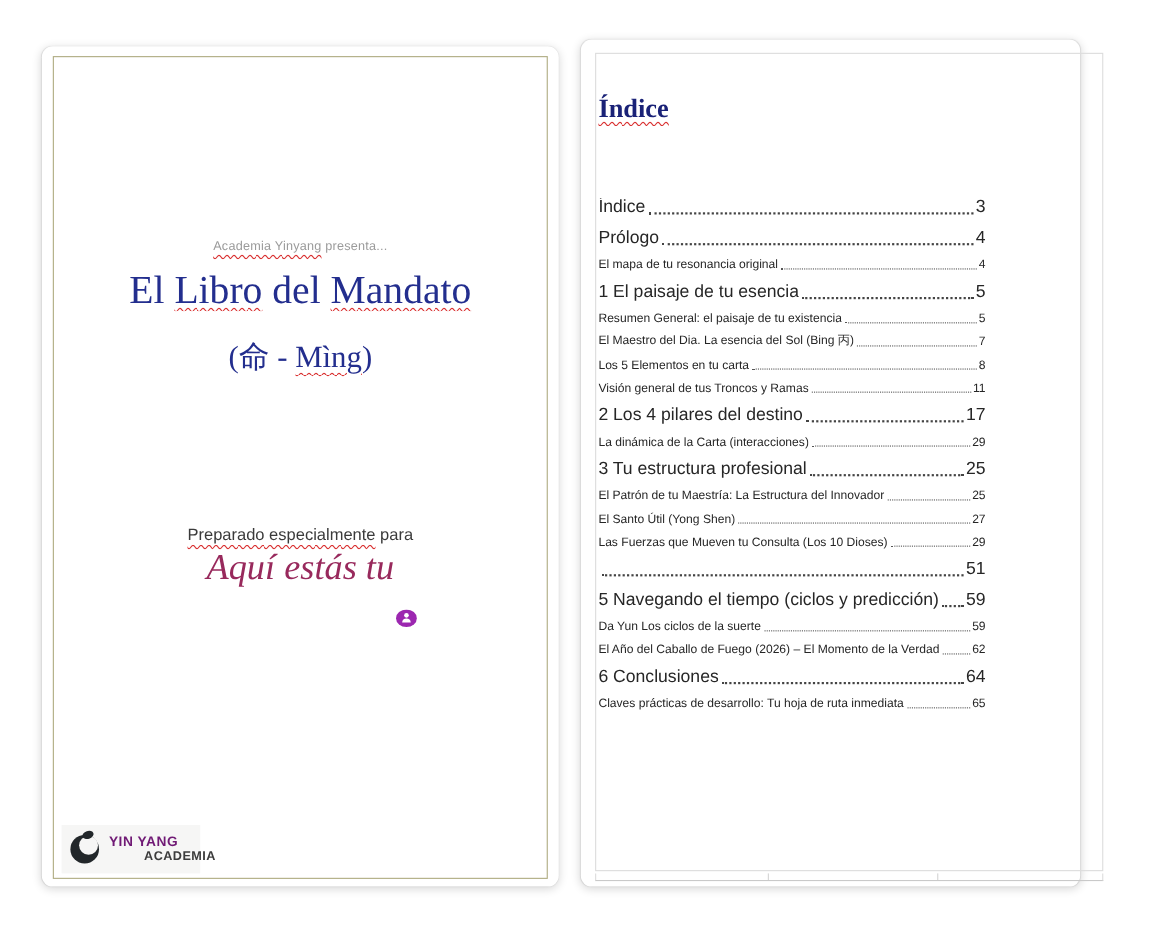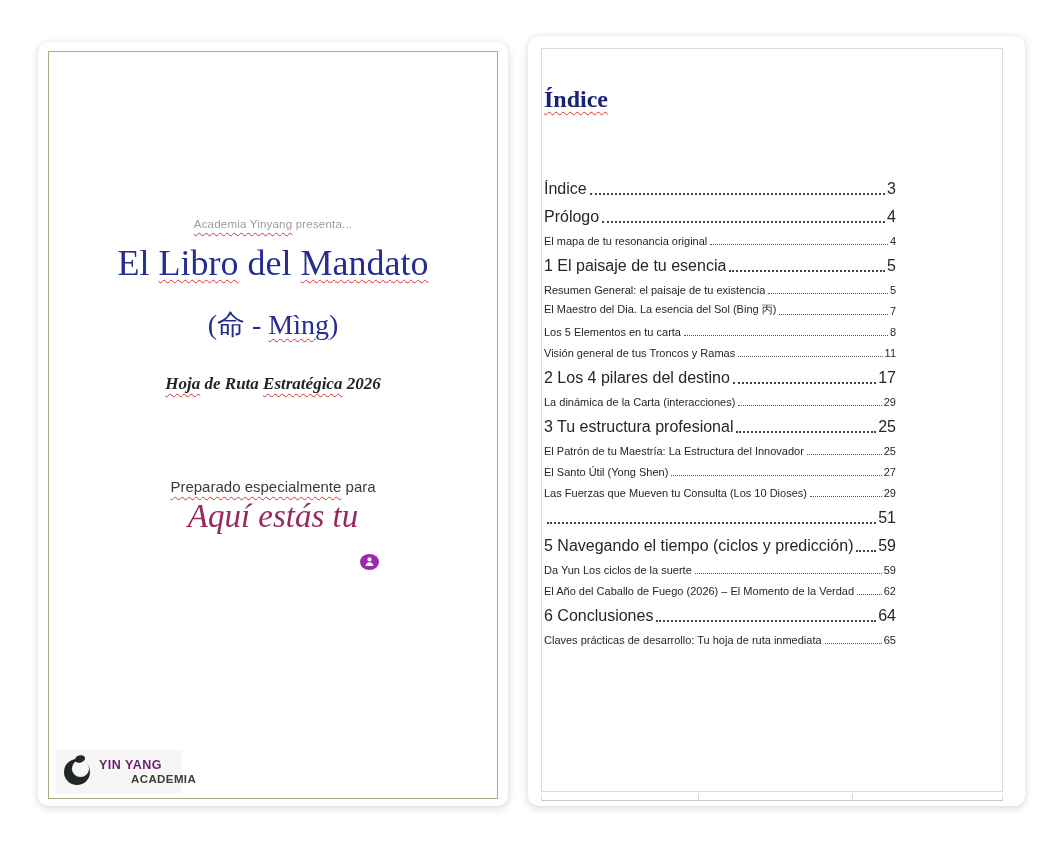--- a/index.html
+++ b/index.html
@@ -3,21 +3,21 @@
 <meta charset="utf-8">
 <style>
   * { margin:0; padding:0; box-sizing:border-box; }
   html,body { width:1063px; height:849px; background:#ffffff; overflow:hidden;
               font-family:"Liberation Sans", sans-serif; }
   .stage { position:relative; width:1063px; height:849px; }
 
   .card { position:absolute; background:#ffffff; border-radius:10px;
           box-shadow:0 2px 9px rgba(0,0,0,0.16), 0 0 1px rgba(0,0,0,0.10); }
   .card-left  { left:38px;  top:42px; width:470px; height:764px; }
-  .card-right { left:528px; top:36px; width:497px; height:770px; }
+  .card-right { left:528px; top:36px; width:454px; height:770px; }
 
   
   .olive-frame { position:absolute; left:10px; top:9px; right:10px; bottom:7px;
                  border:1.5px solid #aeab80; }
 
   .center { position:absolute; left:0; right:0; text-align:center; }
 
   .presenter { top:176px; font-size:11.5px; color:#9b9b9b; letter-spacing:.2px; }
   .title1 { top:200px; font-family:"Liberation Serif", serif; font-size:36px;
             color:#232e8e; }
@@ -73,21 +73,20 @@
 
   <div class="card card-left">
     <div class="olive-frame"></div>
 
     <div class="center presenter"><span class="sp">Academia Yinyang</span><span> presenta...</span></div>
 
     <div class="center title1"><span>El </span><span class="sp">Libro</span><span> del </span><span class="sp">Mandato</span></div>
 
     <div class="center title2"><span>(命 - </span><span class="sp">Mìng</span><span>)</span></div>
 
-    <div class="center subtitle"><span class="sp">Hoja</span><span> de Ruta </span><span class="sp">Estratégica</span><span> 2026</span></div>
 
     <div class="center recipient">Aquí estás tu</div>
 
     <div class="center prepared"><span class="sp">Preparado especialmente</span><span> para</span></div>
 
     <span class="badge">
       <svg width="19" height="16" viewBox="0 0 19 16">
         <ellipse cx="9.5" cy="8" rx="9.5" ry="8" fill="#9c27b0"></ellipse>
         <circle cx="9.5" cy="5.4" r="2.1" fill="#ffffff"></circle>
         <path d="M5.6 12c0-2.3 1.7-3.7 3.9-3.7s3.9 1.4 3.9 3.7z" fill="#ffffff"></path>

